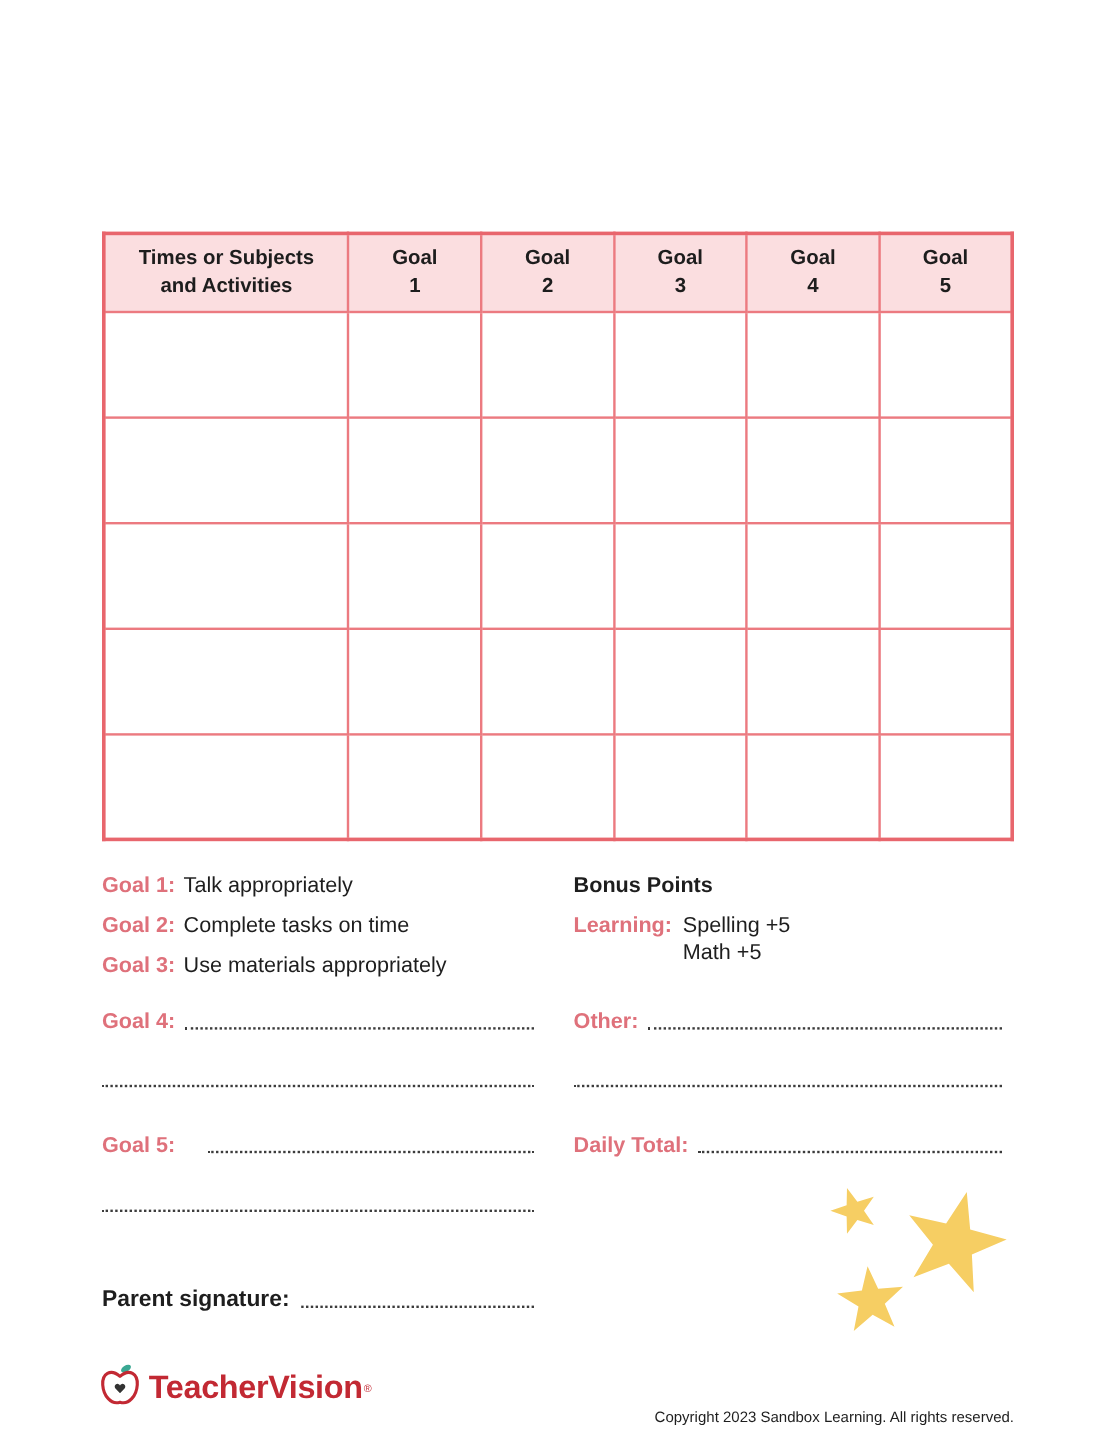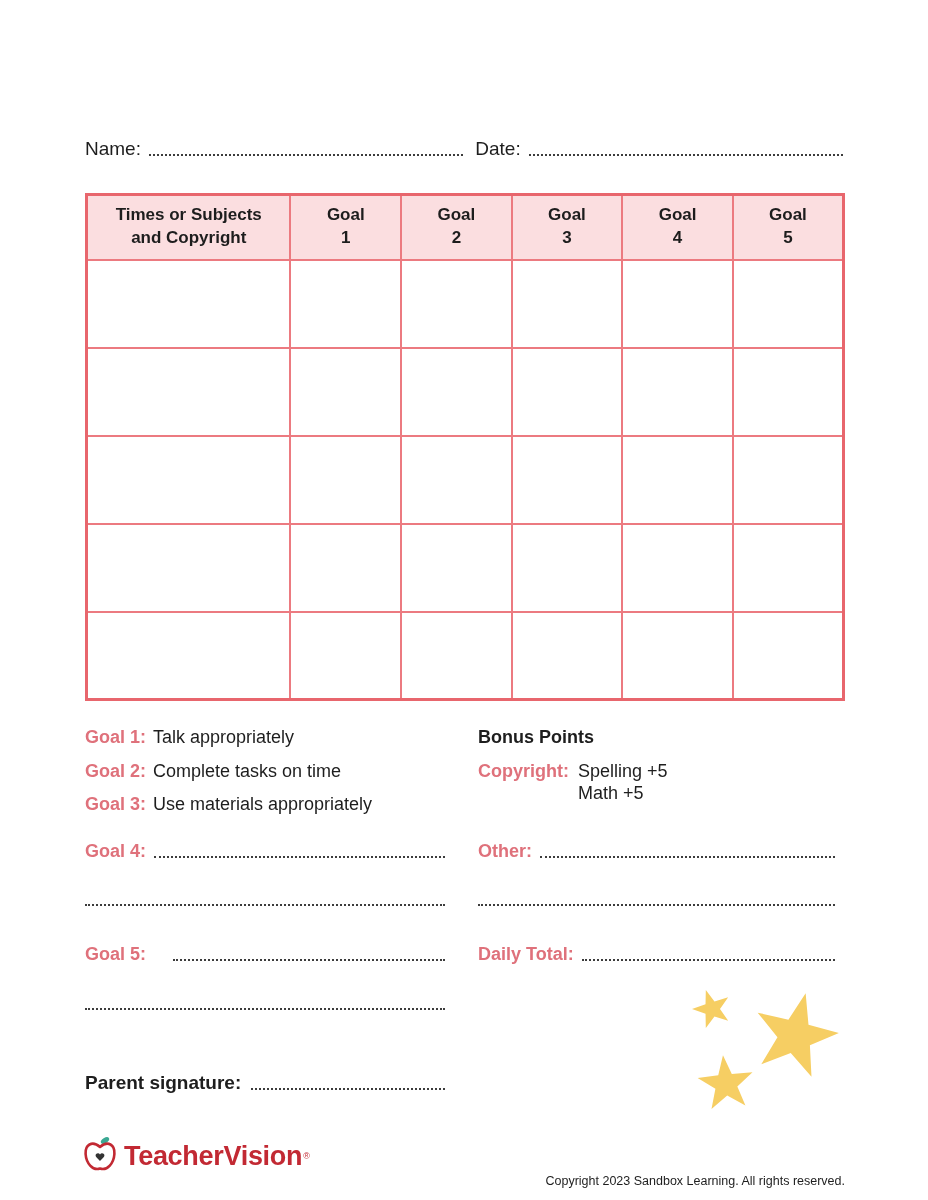--- a/index.html
+++ b/index.html
@@ -120,33 +120,27 @@
     position: absolute; right: 83px; top: 1174px;
     font-size: 12.5px; color: #1e1e1e;
   }
 </style>
 </head>
 <body>
 
 <div class="page">
 
 
-  <div class="name-date-row">
-    <span class="lbl">Name:</span>
-    <span class="dots"></span>
-    <span class="lbl date">Date:</span>
-    <span class="dots"></span>
-  </div>
 
   <table class="points">
     <thead>
       <tr>
         <th class="col-wide">
           <div>Times or Subjects</div>
-          <div>and Copyright</div>
+          <div>and Activities</div>
         </th>
         <th class="col-goal">
           <div>Goal</div>
           <div>1</div>
         </th>
         <th class="col-goal">
           <div>Goal</div>
           <div>2</div>
         </th>
         <th class="col-goal">
@@ -218,21 +212,21 @@
     </div>
     <div class="goal-line">
       <span class="coral">Goal 3:</span>
       <span>Use materials appropriately</span>
     </div>
   </div>
 
   <div class="bonus">
     <div class="bonus-heading">Bonus Points</div>
     <div class="homework-row">
-      <span class="coral">Copyright:</span>
+      <span class="coral">Learning:</span>
       <div class="homework-lines">
         <div>Spelling +5</div>
         <div>Math +5</div>
       </div>
     </div>
   </div>
 
   <div class="fill-row left" style="top: 841px;">
     <span class="coral">Goal 4:</span>
     <span class="dots"></span>

